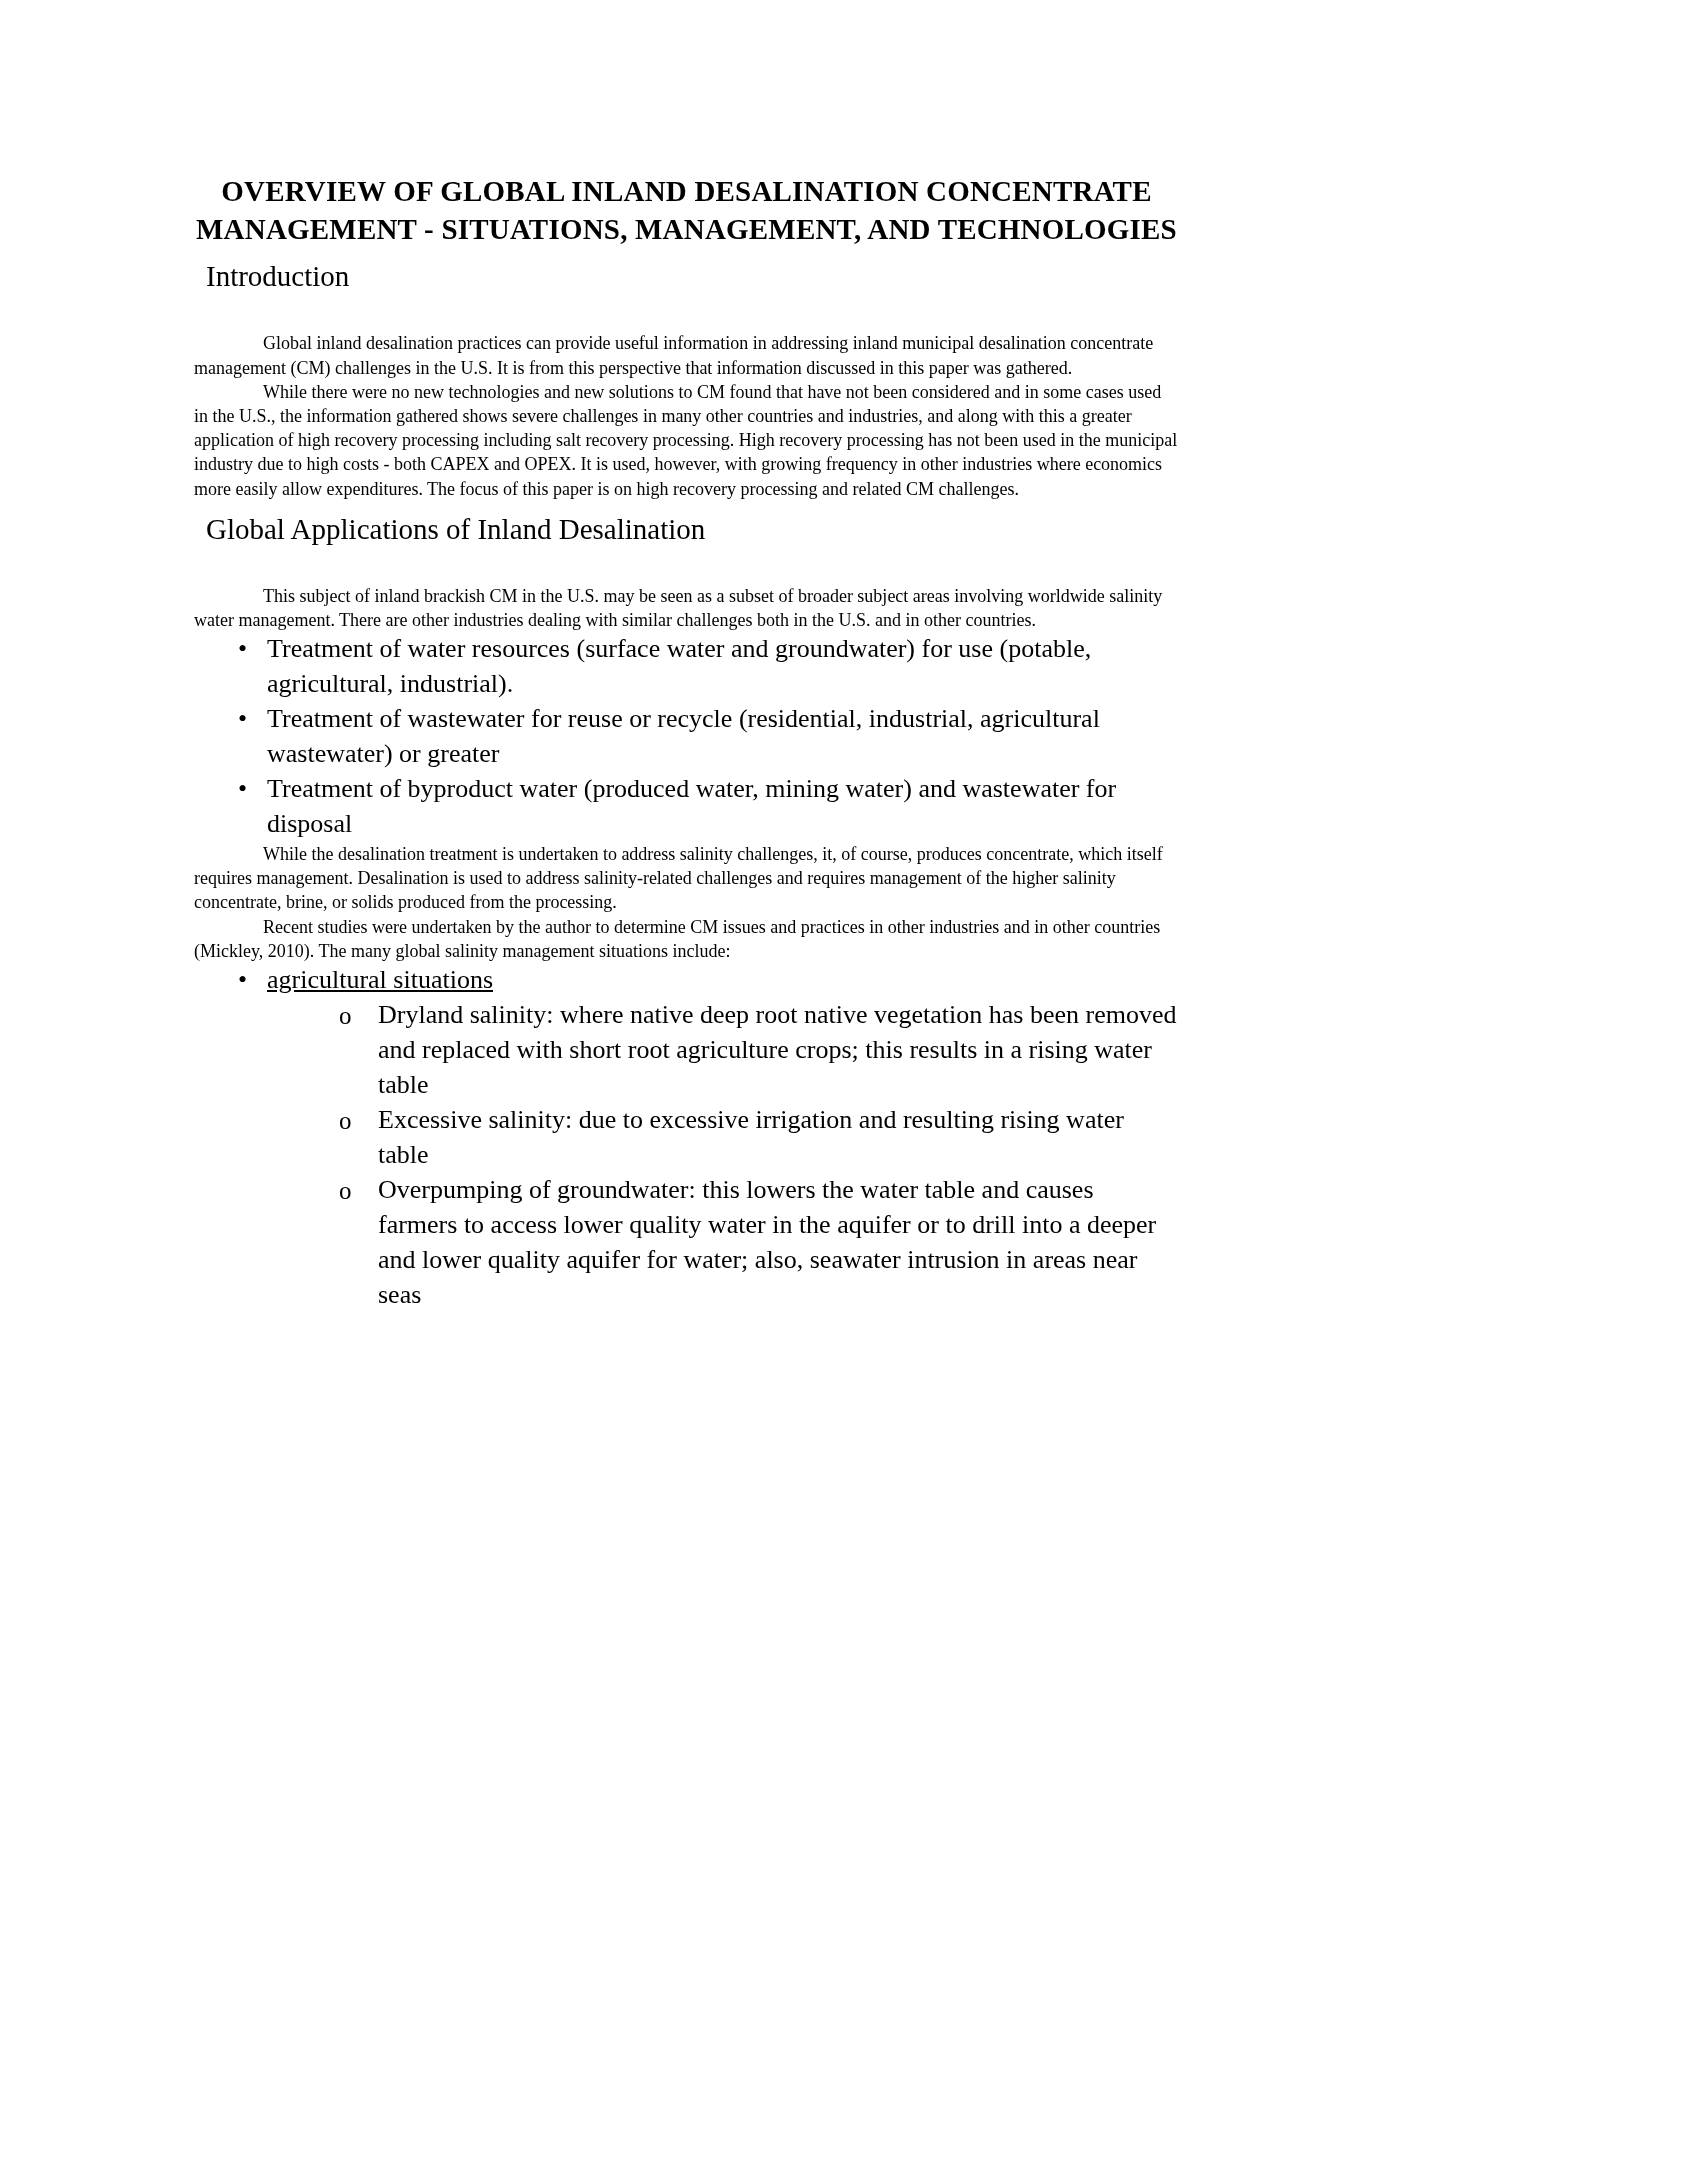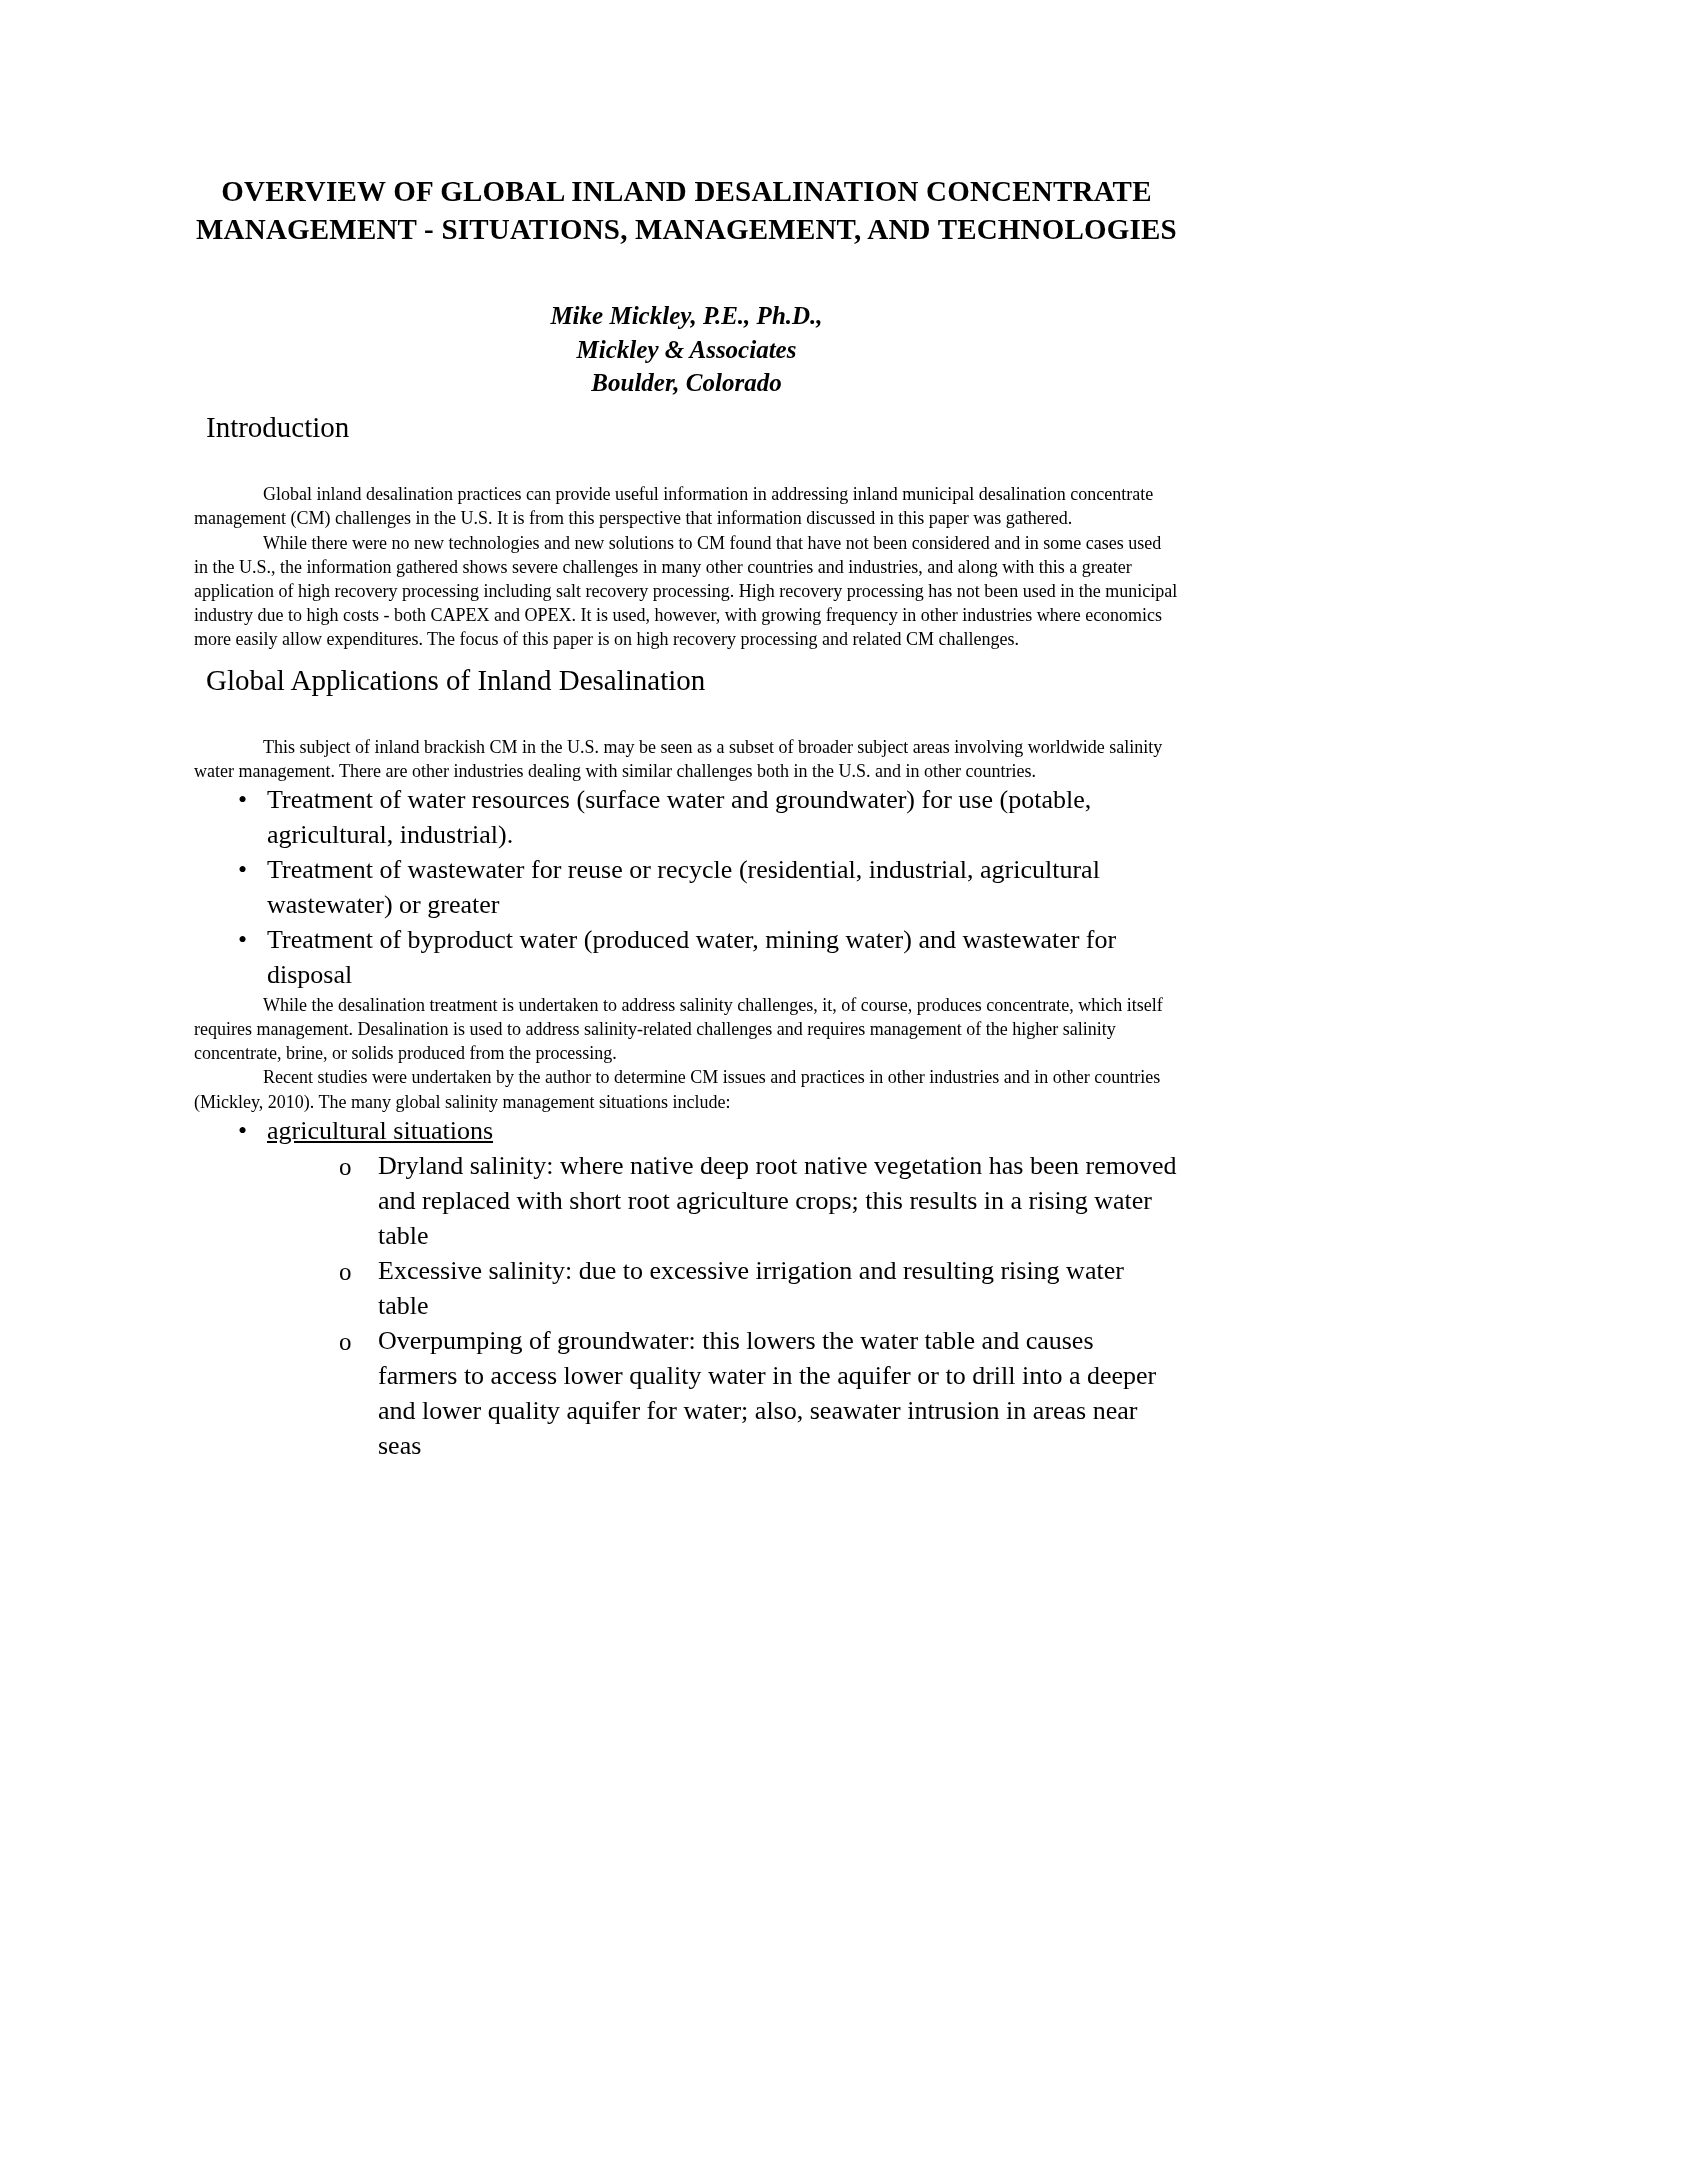--- a/index.html
+++ b/index.html
@@ -95,25 +95,20 @@
 </head>
 <body>
 
 <div class="page">
 
   <div class="title">
     <span class="line">OVERVIEW OF GLOBAL INLAND DESALINATION CONCENTRATE</span>
     <span class="line">MANAGEMENT - SITUATIONS, MANAGEMENT, AND TECHNOLOGIES</span>
   </div>
 
-  <div class="byline">
-    <span class="line">Mike Mickley, P.E., Ph.D.,</span>
-    <span class="line">Mickley &amp; Associates</span>
-    <span class="line">Boulder, Colorado</span>
-  </div>
 
   <h2 class="section sec1">Introduction</h2>
 
   <p class="body first">Global inland desalination practices can provide useful information in addressing inland municipal desalination concentrate management (CM) challenges in the U.S.  It is from this perspective that information discussed in this paper was gathered.</p>
   <p class="body">While there were no new technologies and new solutions to CM found that have not been considered and in some cases used in the U.S., the information gathered shows severe challenges in many other countries and industries, and along with this a greater application of high recovery processing including salt recovery processing.  High recovery processing has not been used in the municipal industry due to high costs - both CAPEX and OPEX.  It is used, however, with growing frequency in other industries where economics more easily allow expenditures.  The focus of this paper is on high recovery processing and related CM challenges.</p>
 
   <h2 class="section sec2">Global Applications of Inland Desalination</h2>
 
   <p class="body first">This subject of inland brackish CM in the U.S. may be seen as a subset of broader subject areas involving worldwide salinity water management.  There are other industries dealing with similar challenges both in the U.S. and in other countries.</p>
 

